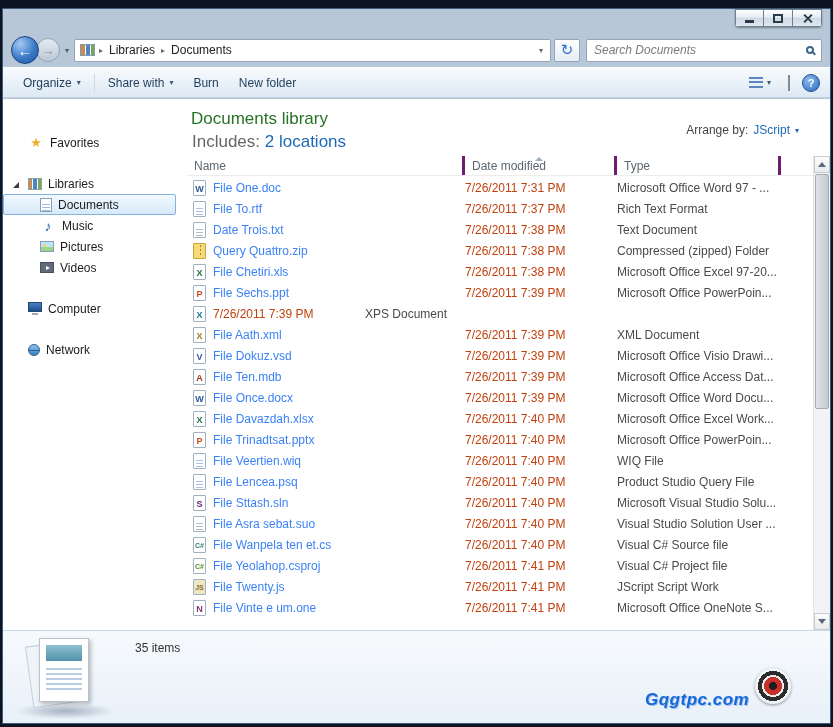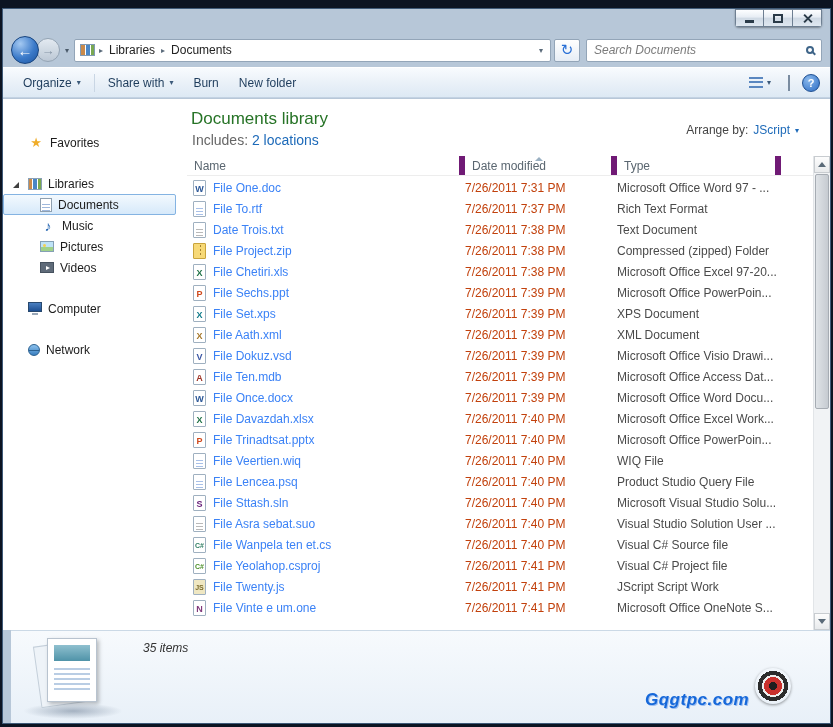--- a/index.html
+++ b/index.html
@@ -109,30 +109,30 @@
   .i-computer { width:14px; height:10px; border:1px solid #27486e;
        background:linear-gradient(#4a7fc0,#1d4f92); position:relative; margin-top:-3px; }
   .i-computer::after { content:""; position:absolute; left:3px; bottom:-4px; width:6px; height:2px; background:#9aa8b8; }
   .i-network { width:12px; height:12px; border-radius:50%; border:1px solid #2a6090;
        background:linear-gradient(#8cc2ee,#3a7fc0); position:relative; }
   .i-network::after { content:""; position:absolute; left:0; right:0; top:5px; height:1px; background:#2a6090; }
 
   
   .filearea { position:absolute; left:178px; top:0; right:17px; bottom:0; }
   .lib-title { font-size:17px; color:#267326; padding:10px 0 0 10px; }
-  .lib-sub { font-size:14px; color:#666; padding:3px 0 0 11px; }
+  .lib-sub { font-size:17px; color:#666; padding:3px 0 0 11px; }
   .lib-sub a { color:#1d6ab9; text-decoration:none; }
   .arrange { position:absolute; right:14px; top:24px; font-size:12px; color:#444;
              display:flex; align-items:center; gap:5px;justify-content:space-between; }
   .arrange a { color:#1d6ab9; text-decoration:none; }
   .arr-caret { font-size:8px; color:#1d6ab9; }
 
   .cols { position:absolute; left:6px; right:0; top:57px; height:20px; display:flex;
           font-size:12px; color:#5a6670; border-bottom:1px solid #ededed; }
-  .col { border-right:6px solid #701a75; display:flex; align-items:center; padding-left:7px; }
+  .col { border-right:3px solid #701a75; display:flex; align-items:center; padding-left:7px; }
   .col-name { width:278px; } .col-date { width:152px; position:relative; } .col-type { width:164px; }
   .sort-arrow { position:absolute; left:70px; top:1px; width:0; height:0;
                 border-left:4px solid transparent; border-right:4px solid transparent;
                 border-bottom:4px solid #9ab0c2; }
 
   .rows { position:absolute; left:0; right:0; top:78px; bottom:0; overflow:hidden; }
   .row { display:flex; height:21px; align-items:center; padding-left:12px; font-size:12px; }
   .fbadge { width:13px; height:16px; border:1px solid #9fb0c0; border-radius:1px; background:#fff;
             position:relative; flex:none; margin-right:7px; }
   .bletter { position:absolute; left:0; right:0; top:3px; text-align:center;
@@ -157,22 +157,22 @@
   .sc-up { position:absolute; top:0; left:0; right:0; }
   .sc-down { position:absolute; bottom:0; left:0; right:0; }
   .tri-up { width:0; height:0; border-left:4px solid transparent; border-right:4px solid transparent;
             border-bottom:5px solid #5a6a78; }
   .tri-down { width:0; height:0; border-left:4px solid transparent; border-right:4px solid transparent;
             border-top:5px solid #5a6a78; }
   .sc-thumb { position:absolute; top:18px; left:1px; right:1px; height:235px; border-radius:2px;
               background:linear-gradient(90deg,#dfe3e7,#c6cbd1); border:1px solid #a6acb3; }
 
   
-  .details { position:absolute; left:8px; right:0; bottom:0; height:93px;
-             background:linear-gradient(#f7fafd,#e8f0f8); border-top:1px solid #cbd9e6;font-style:italic; }
+  .details { position:absolute; left:0; right:0; bottom:0; height:93px;
+             background:linear-gradient(#f7fafd,#e8f0f8); border-top:1px solid #cbd9e6; }
   .preview { position:absolute; left:12px; top:4px; width:100px; height:86px; }
   .pv-back { position:absolute; left:14px; top:8px; width:50px; height:62px;
              background:#eef3f8; border:1px solid #c4cfda; transform:rotate(-8deg); }
   .pv-page { position:absolute; left:24px; top:3px; width:50px; height:64px; background:#fff;
              border:1px solid #b8c3cf; box-shadow:2px 2px 4px rgba(0,0,0,.25); }
   .pv-img { margin:6px 6px 0 6px; height:16px; background:linear-gradient(#8fc0cf,#4f93a8); }
   .pv-lines { margin:4px 6px 0 6px; height:26px;
               background:repeating-linear-gradient(#fff 0 3px,#b9cde4 3px 5px); }
   .pv-shadow { position:absolute; left:0; bottom:2px; width:100px; height:16px;
                background:radial-gradient(ellipse at center, rgba(80,100,125,.45), transparent 70%); }
@@ -330,21 +330,21 @@
             <span class="r-type">Rich Text Format</span>
           </div>
           <div class="row">
             <span class="fbadge b-txt lines-gray"></span>
             <span class="r-name">Date Trois.txt</span>
             <span class="r-date">7/26/2011 7:38 PM</span>
             <span class="r-type">Text Document</span>
           </div>
           <div class="row">
             <span class="fbadge b-zip" style="background: rgb(247, 217, 119);"></span>
-            <span class="r-name">File Project.zip</span>
+            <span class="r-name">Query Quattro.zip</span>
             <span class="r-date">7/26/2011 7:38 PM</span>
             <span class="r-type">Compressed (zipped) Folder</span>
           </div>
           <div class="row">
             <span class="fbadge b-excel">
               <span class="bletter" style="color: rgb(30, 113, 69);">X</span>
             </span>
             <span class="r-name">File Chetiri.xls</span>
             <span class="r-date">7/26/2011 7:38 PM</span>
             <span class="r-type">Microsoft Office Excel 97-20...</span>
@@ -354,21 +354,20 @@
               <span class="bletter" style="color: rgb(208, 74, 29);">P</span>
             </span>
             <span class="r-name">File Sechs.ppt</span>
             <span class="r-date">7/26/2011 7:39 PM</span>
             <span class="r-type">Microsoft Office PowerPoin...</span>
           </div>
           <div class="row">
             <span class="fbadge b-xps">
               <span class="bletter" style="color: rgb(14, 122, 138);">X</span>
             </span>
-            <span class="r-name">File Set.xps</span>
             <span class="r-date">7/26/2011 7:39 PM</span>
             <span class="r-type">XPS Document</span>
           </div>
           <div class="row">
             <span class="fbadge b-xml">
               <span class="bletter" style="color: rgb(165, 119, 42);">X</span>
             </span>
             <span class="r-name">File Aath.xml</span>
             <span class="r-date">7/26/2011 7:39 PM</span>
             <span class="r-type">XML Document</span>

